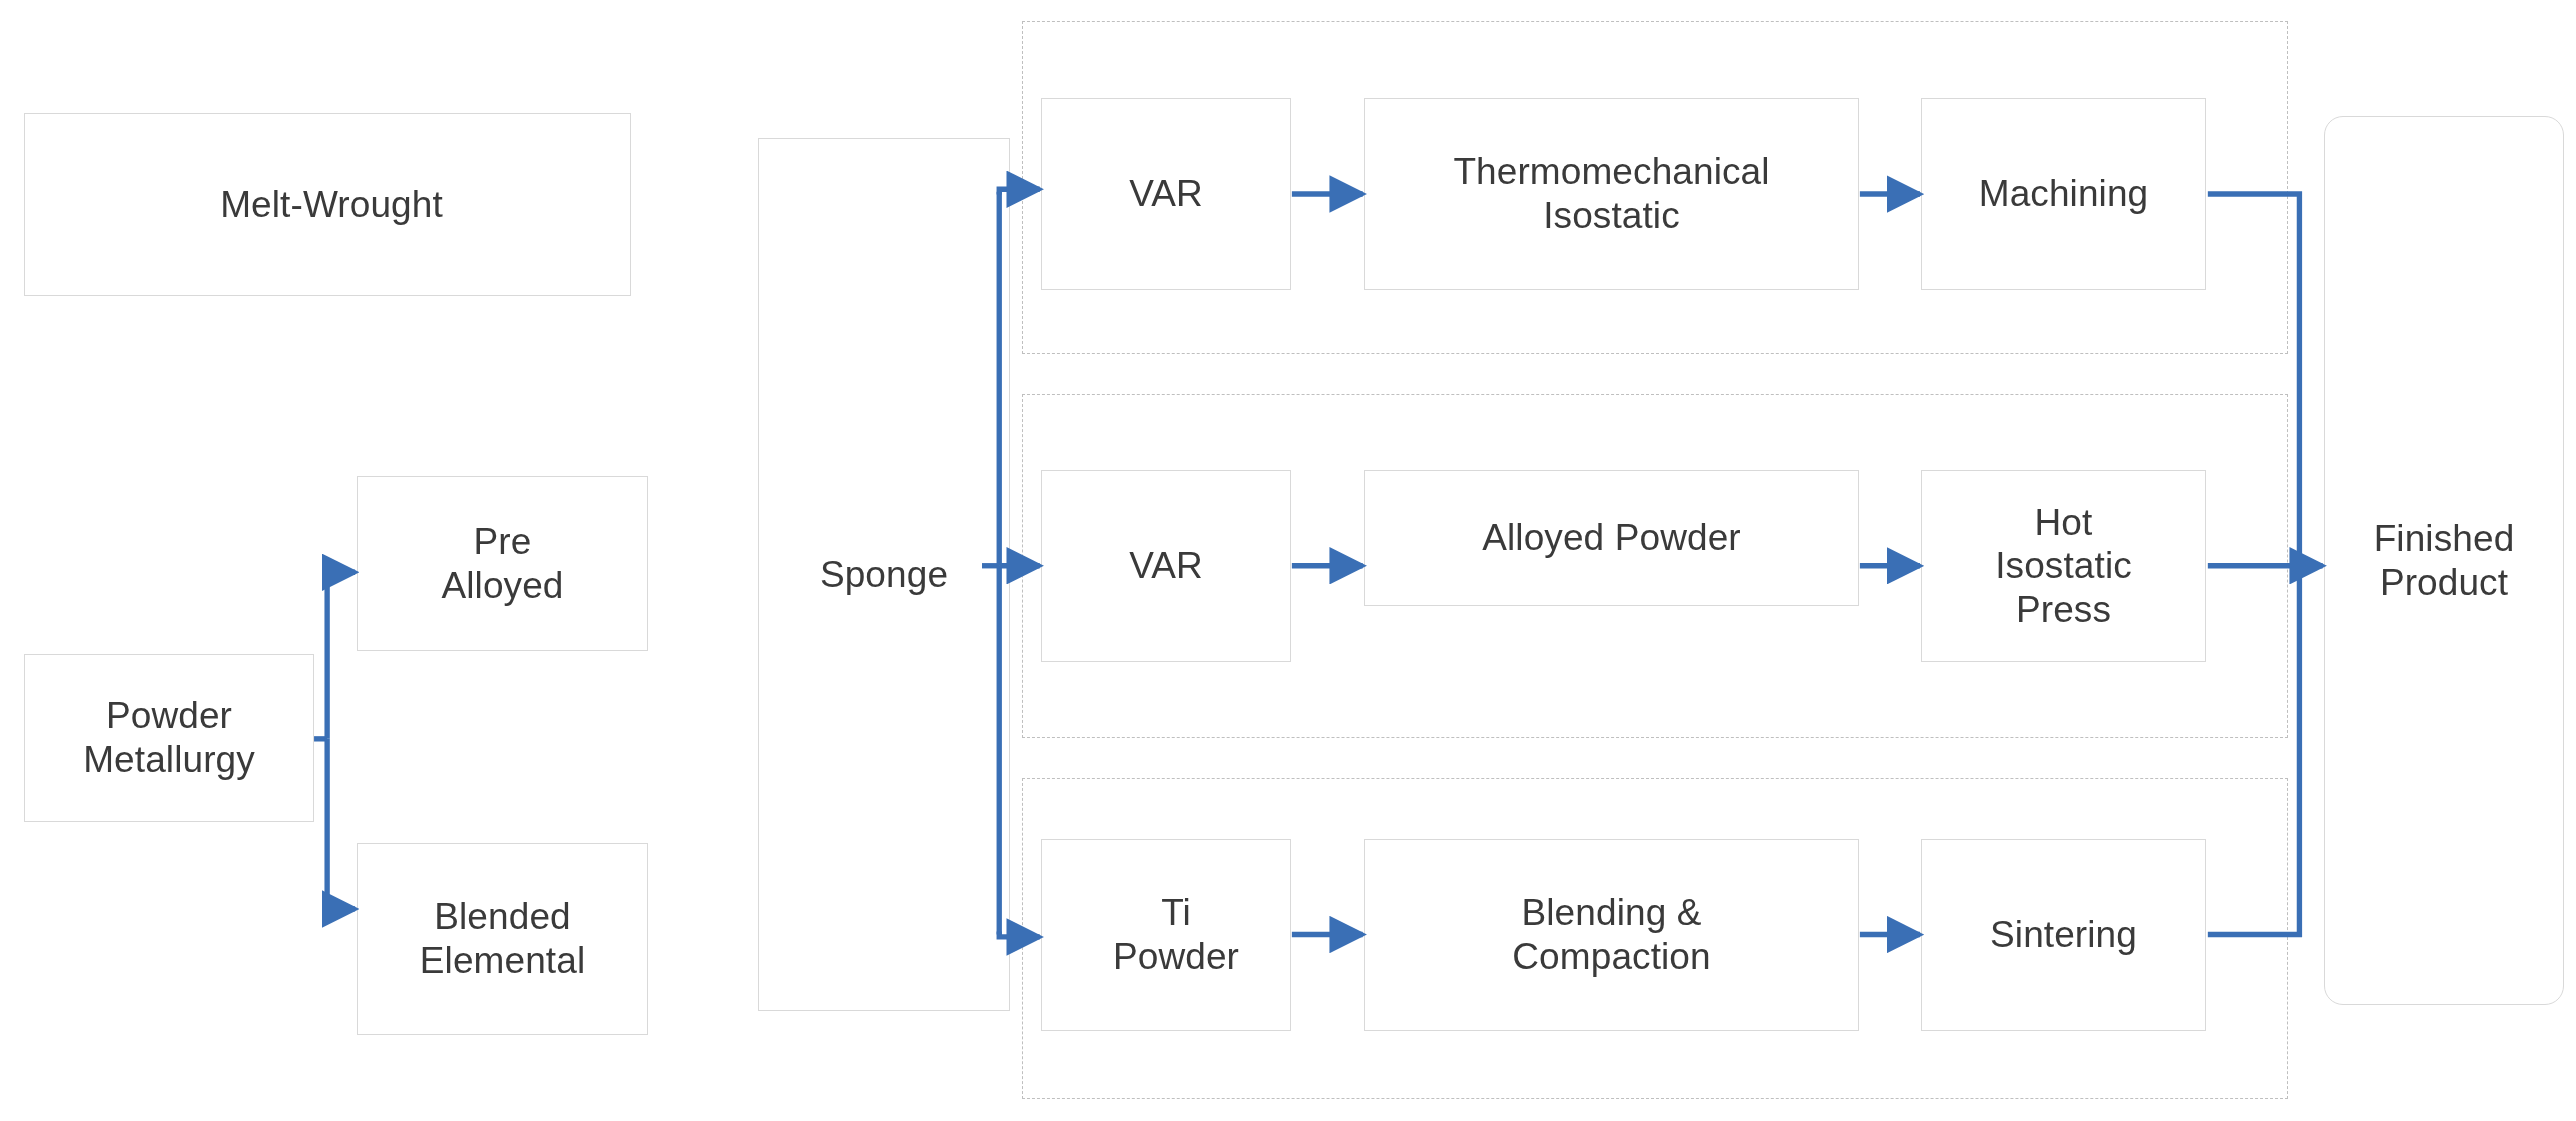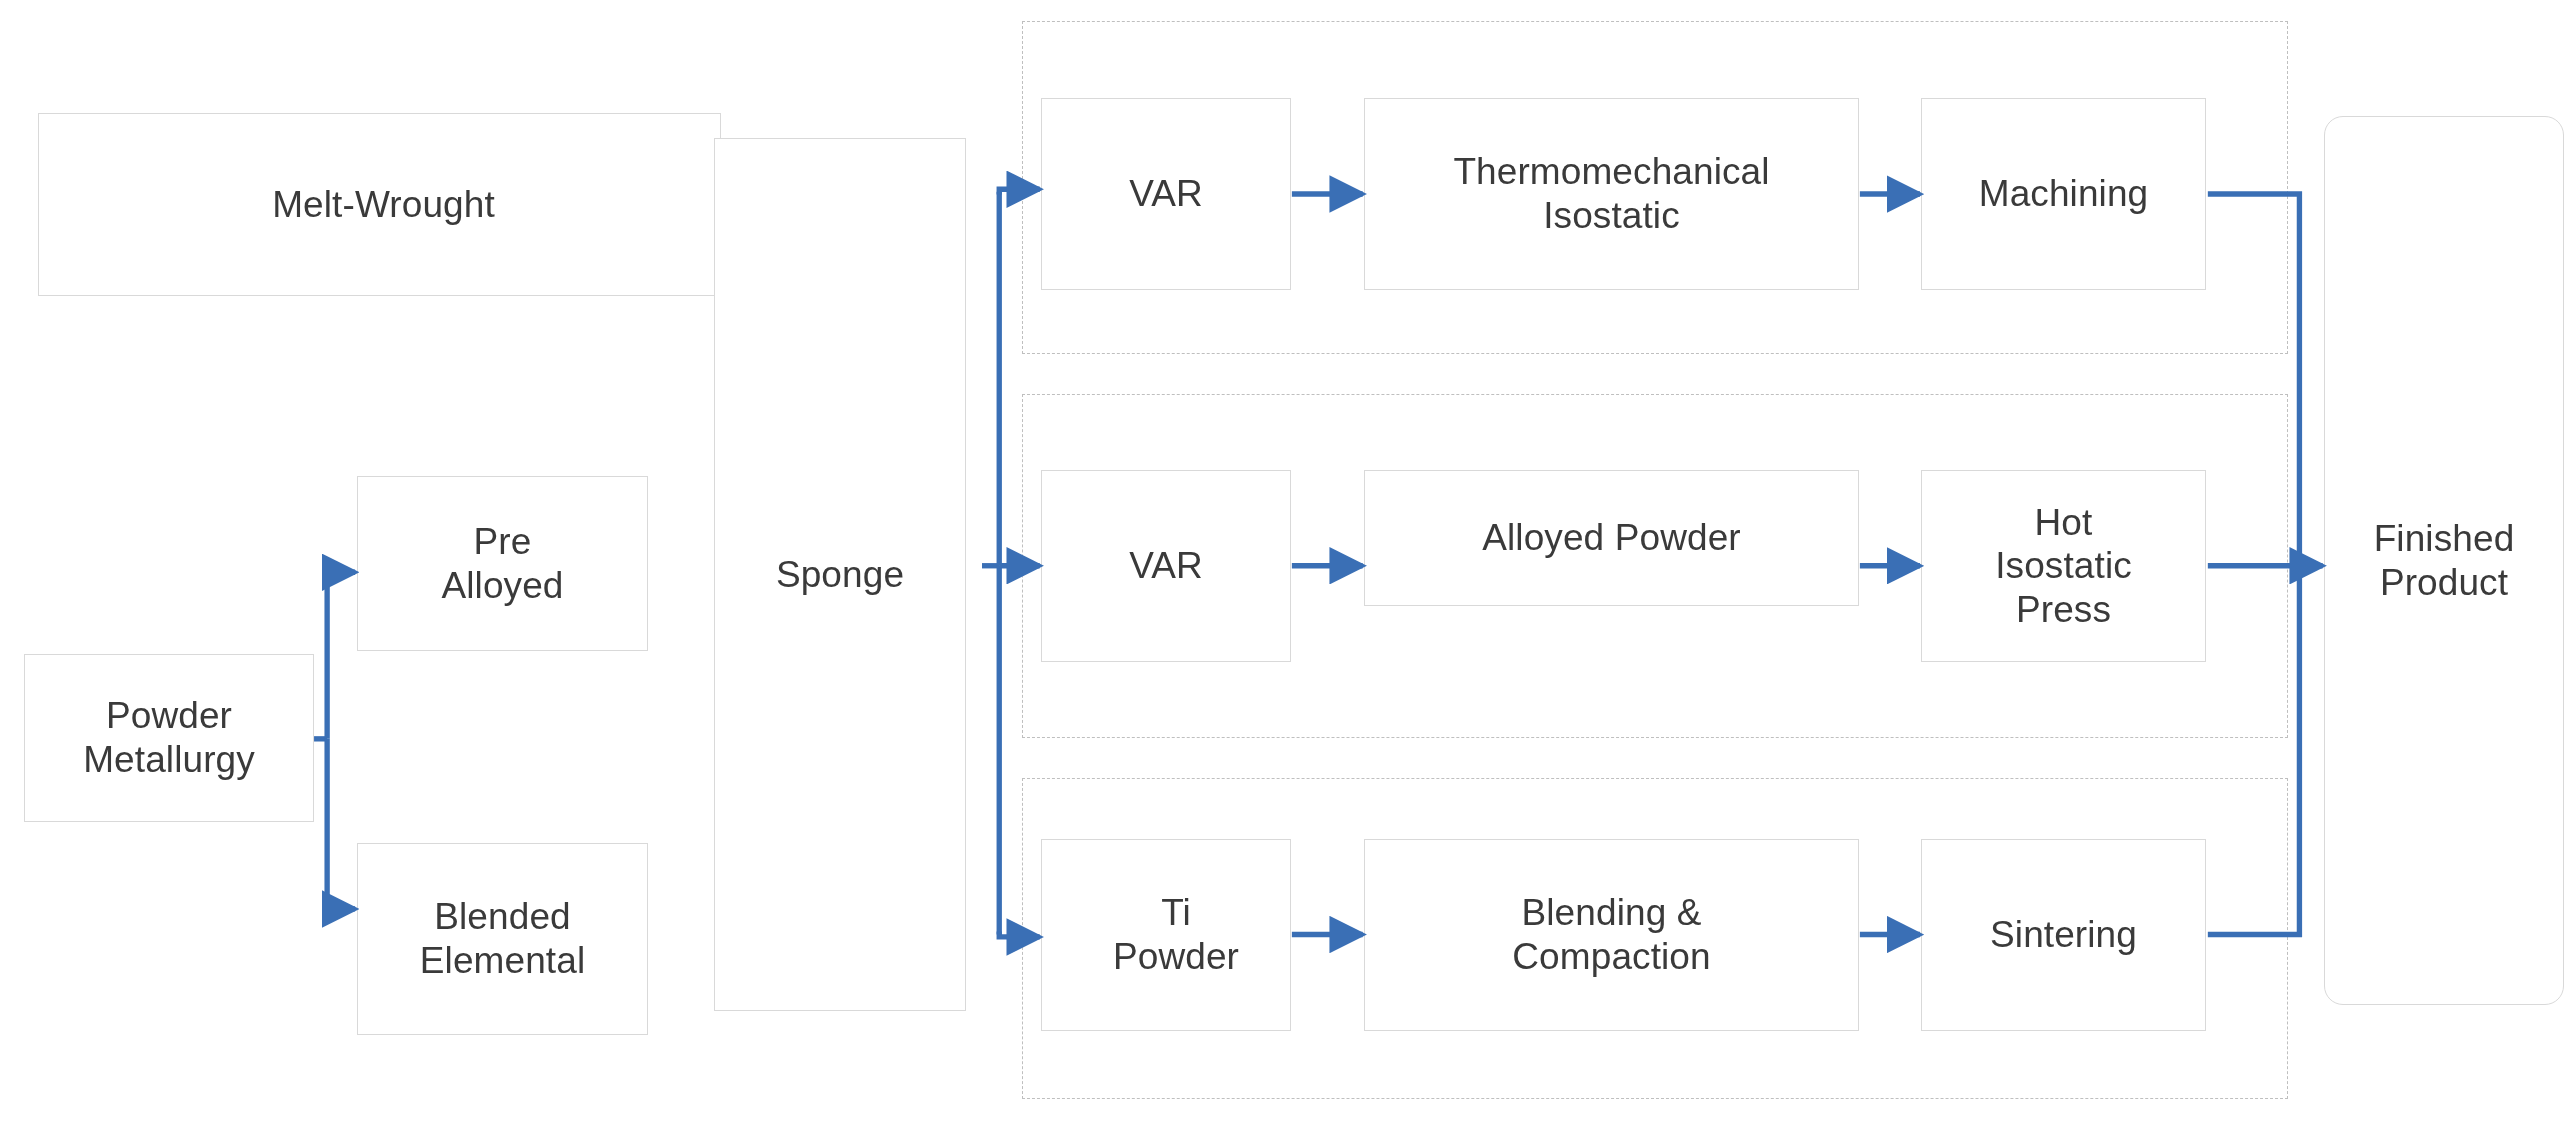--- a/index.html
+++ b/index.html
@@ -50,32 +50,32 @@
 <body>
 
 <div id="canvas">
 
   <div class="group-dashed" style="left:1022px; top:21px; width:1266px; height:333px;"></div>
 
   <div class="group-dashed" style="left:1022px; top:394px; width:1266px; height:344px;"></div>
 
   <div class="group-dashed" style="left:1022px; top:778px; width:1266px; height:321px;"></div>
 
-  <div class="node" style="left:38px; top:113px; width:683px; height:183px;padding-left:8px;">Melt-Wrought</div>
+  <div class="node" style="left:24px; top:113px; width:607px; height:183px;padding-left:8px;">Melt-Wrought</div>
 
   <div class="node" style="left:24px; top:654px; width:290px; height:168px;">Powder
 Metallurgy</div>
 
   <div class="node" style="left:357px; top:476px; width:291px; height:175px;">Pre
 Alloyed</div>
 
   <div class="node" style="left:357px; top:843px; width:291px; height:192px;">Blended
 Elemental</div>
 
-  <div class="node" style="left:714px; top:138px; width:252px; height:873px;text-align:center;">Sponge</div>
+  <div class="node" style="left:758px; top:138px; width:252px; height:873px;text-align:center;">Sponge</div>
 
   <div class="node" style="left:1041px; top:98px; width:250px; height:192px;">VAR</div>
 
   <div class="node" style="left:1364px; top:98px; width:495px; height:192px;">Thermomechanical
 Isostatic</div>
 
   <div class="node" style="left:1921px; top:98px; width:285px; height:192px;">Machining</div>
 
   <div class="node" style="left:1041px; top:470px; width:250px; height:192px;">VAR</div>
 

